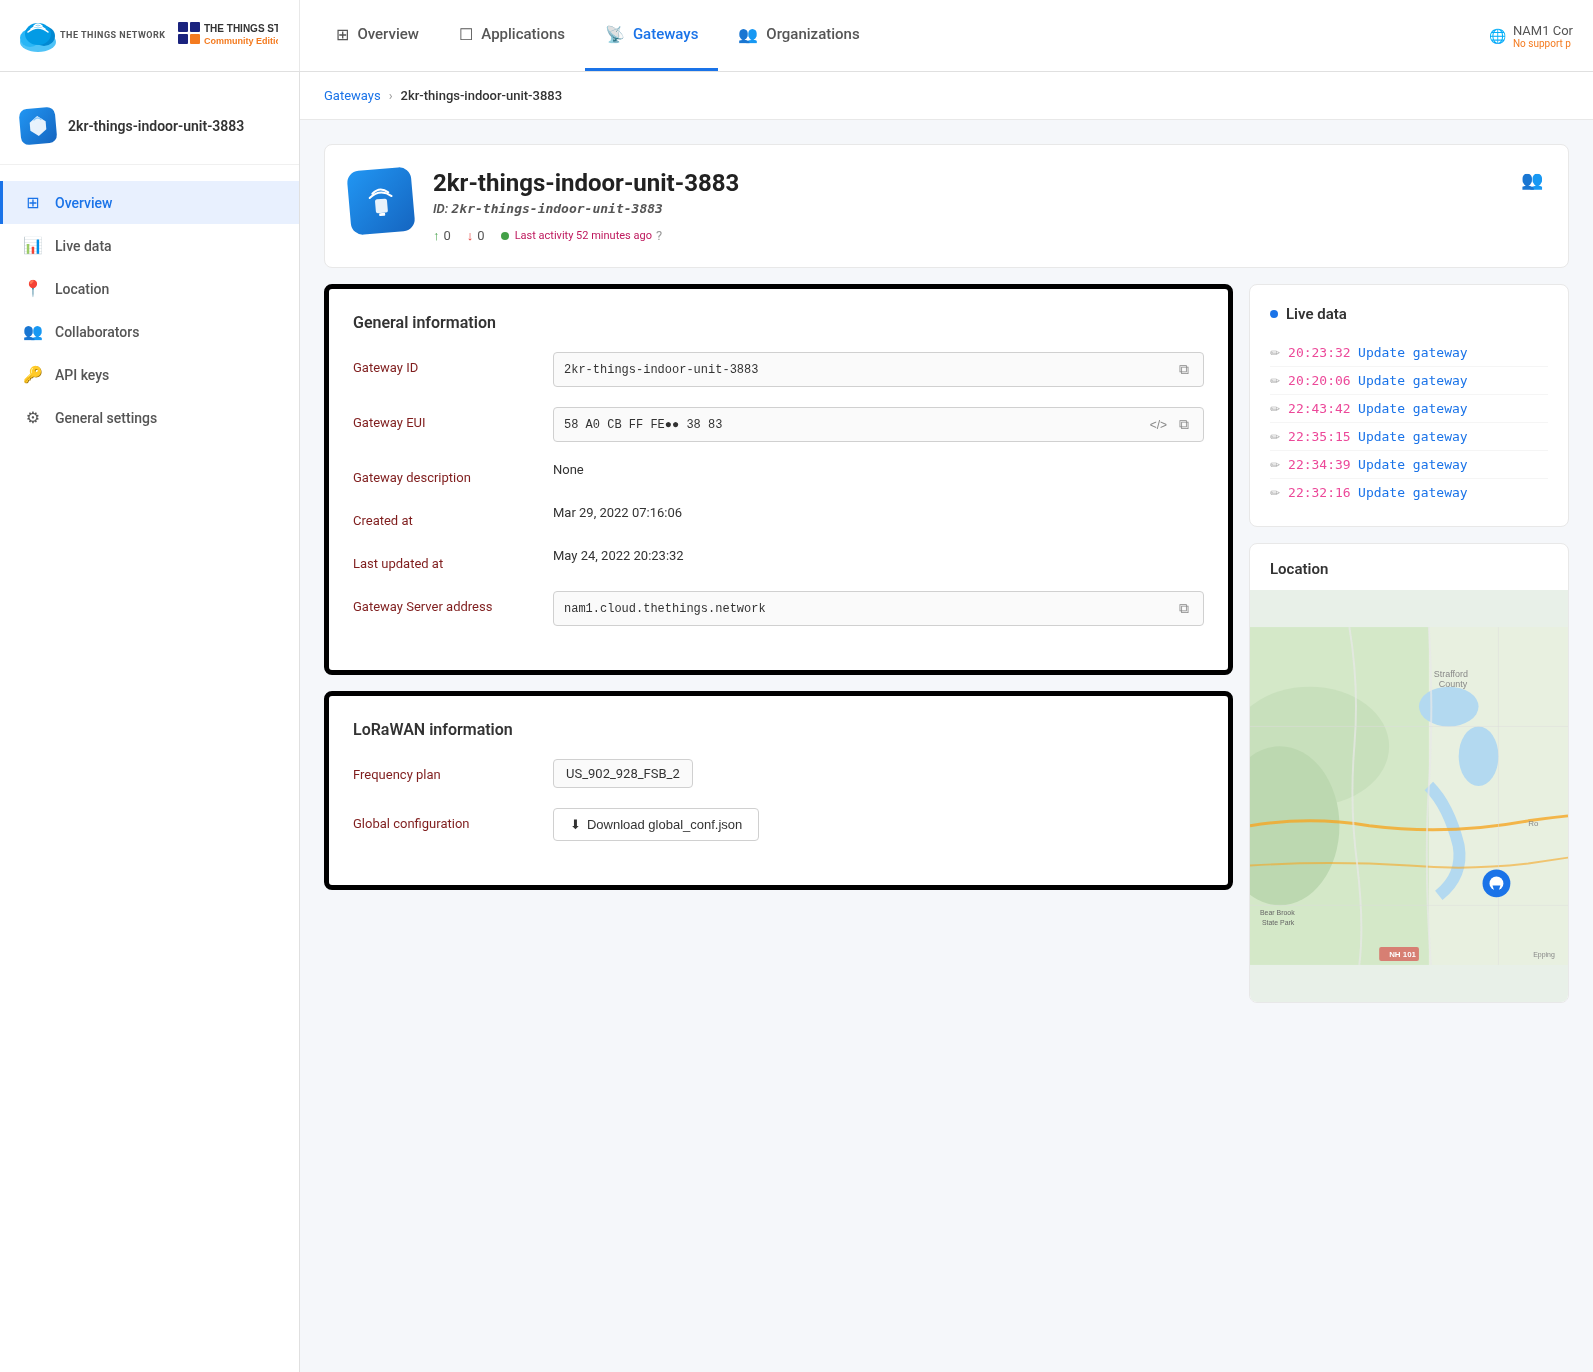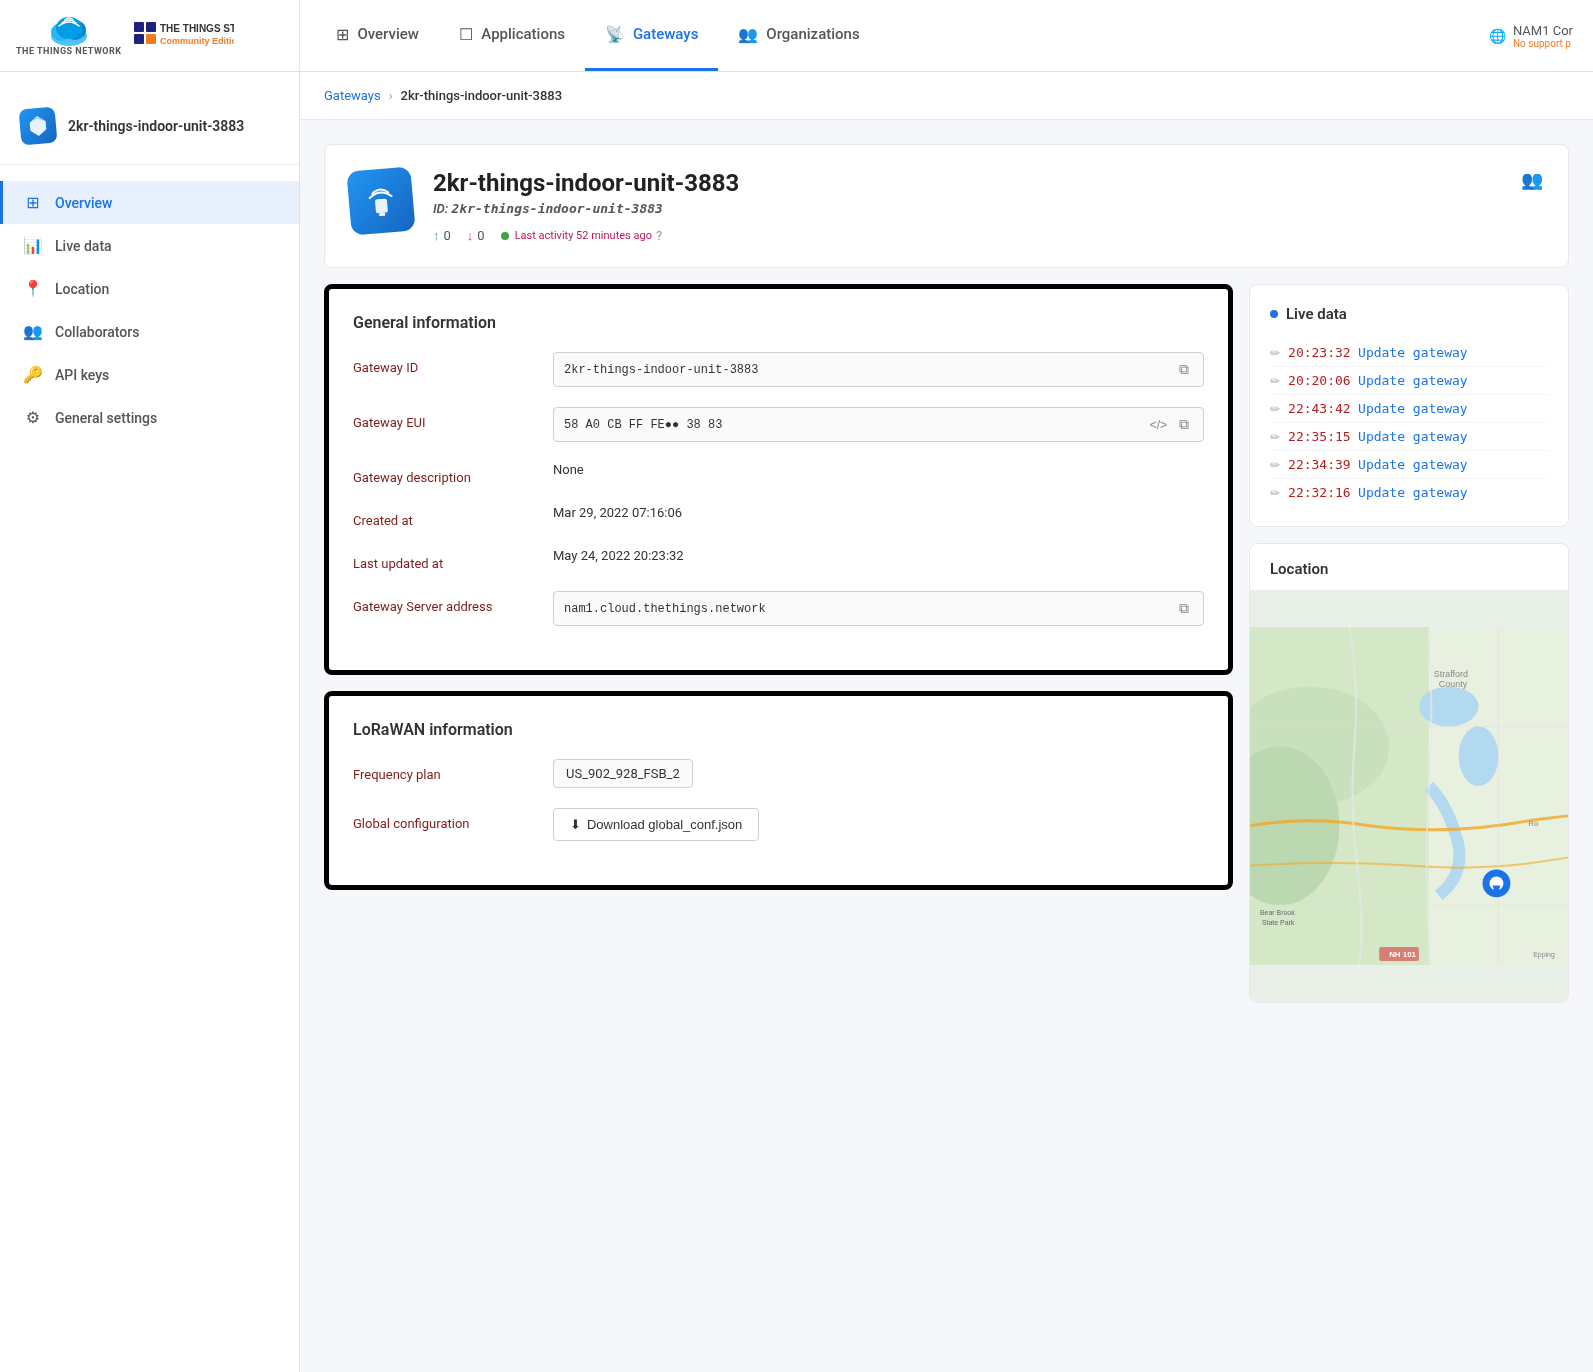--- a/index.html
+++ b/index.html
@@ -9,21 +9,21 @@
     .top-nav {
       display: flex; align-items: center; background: #fff;
       border-bottom: 1px solid #e0e0e0; height: 72px; padding: 0 0 0 0;
       position: relative; z-index: 10;
     }
     .logo-section {
       display: flex; align-items: center; width: 300px; min-width: 300px;
       padding: 0 16px; border-right: 1px solid #e8e8e8; height: 100%;
     }
     .logo-ttn {
-      display: flex; flex-direction: column; align-items: center; margin-right: 12px;
+      display: flex; flex-direction: row; align-items: center; margin-right: 12px;
     }
     .logo-cloud {
       width: 44px; height: 32px; position: relative;
     }
     .ttn-label { font-size: 9px; font-weight: 700; color: #555; letter-spacing: 0.5px; line-height: 1.2; text-align: center; }
     .stack-logo { display: flex; flex-direction: column; }
     .nav-items { display: flex; align-items: center; flex: 1; padding: 0 16px; height: 100%; }
     .nav-item {
       display: flex; align-items: center; padding: 0 20px; height: 100%;
       cursor: pointer; color: #555; font-size: 15px; font-weight: 500;
@@ -138,21 +138,21 @@
     
     .live-data-card {
       background: #fff; border-radius: 8px; border: 1px solid #e8e8e8;
       padding: 20px; margin-bottom: 16px;
     }
     .live-data-title { display: flex; align-items: center; font-size: 15px; font-weight: 600; color: #333; margin-bottom: 16px; }
     .live-dot { width: 8px; height: 8px; border-radius: 50%; background: #1a73e8; margin-right: 8px; }
     .live-row { display: flex; align-items: center; padding: 6px 0; border-bottom: 1px solid #f5f5f5; font-size: 13px; }
     .live-row:last-child { border-bottom: none; }
     .live-icon { color: #aaa; margin-right: 8px; font-size: 12px; }
-    .live-time { color: #b91c1c; font-family: monospace; width: 70px; }
+    .live-time { color: #ec4899; font-family: monospace; width: 70px; }
     .live-action { color: #1a73e8; font-family: monospace; cursor: pointer; }
 
     
     .location-card {
       background: #fff; border-radius: 8px; border: 1px solid #e8e8e8;
       overflow: hidden; margin-bottom: 16px;
     }
     .location-title { font-size: 15px; font-weight: 600; color: #333; padding: 16px 20px 12px; }
     .map-container { width: 100%; height: 412px; background: #e8f0e8; position: relative; overflow: hidden; }
 

